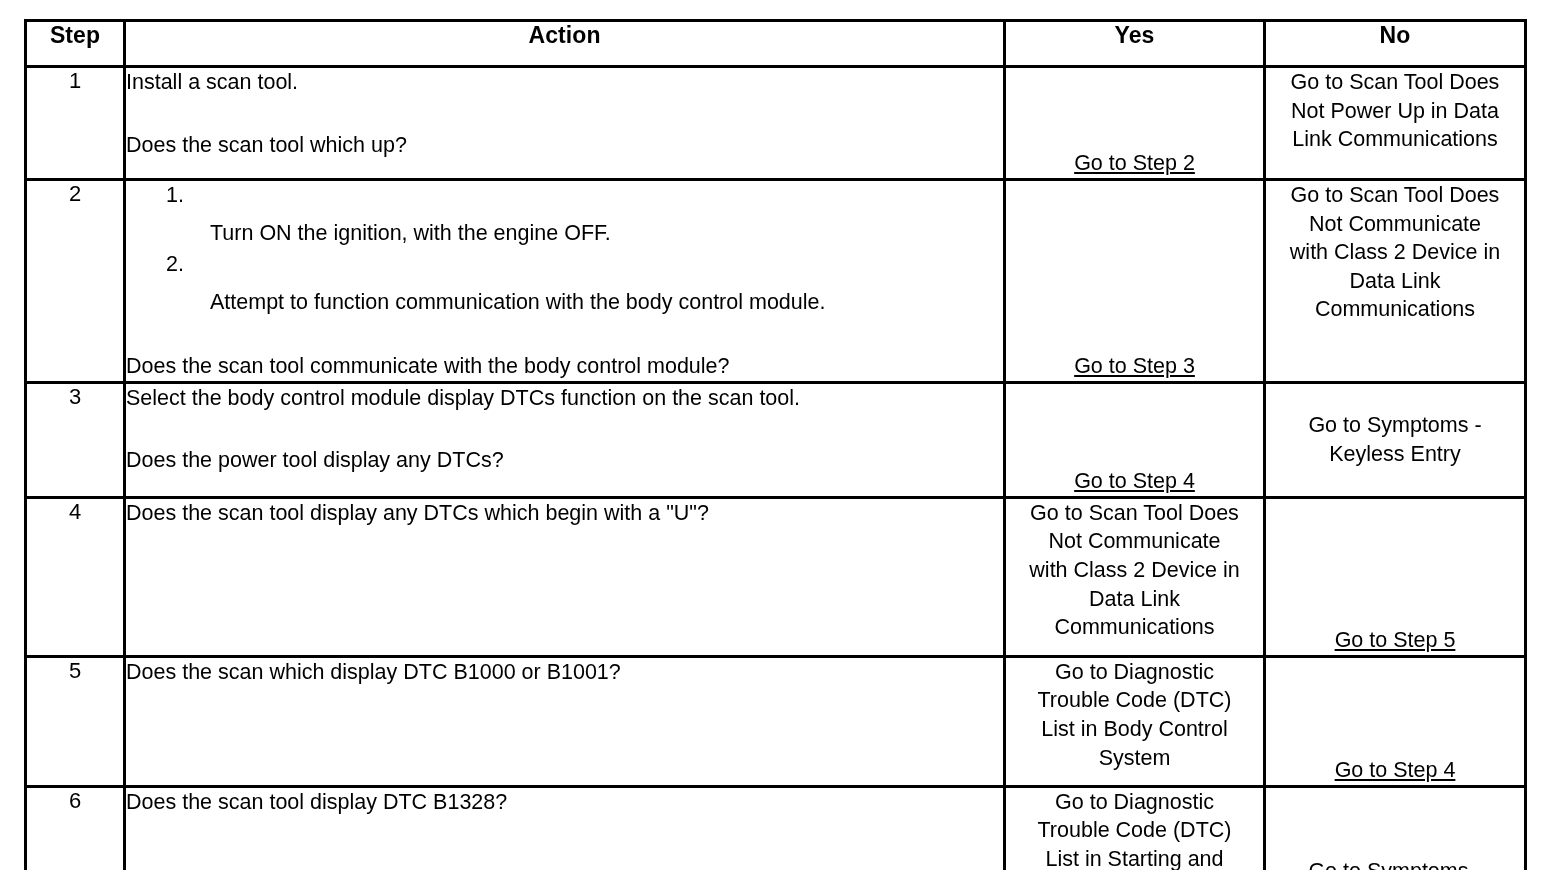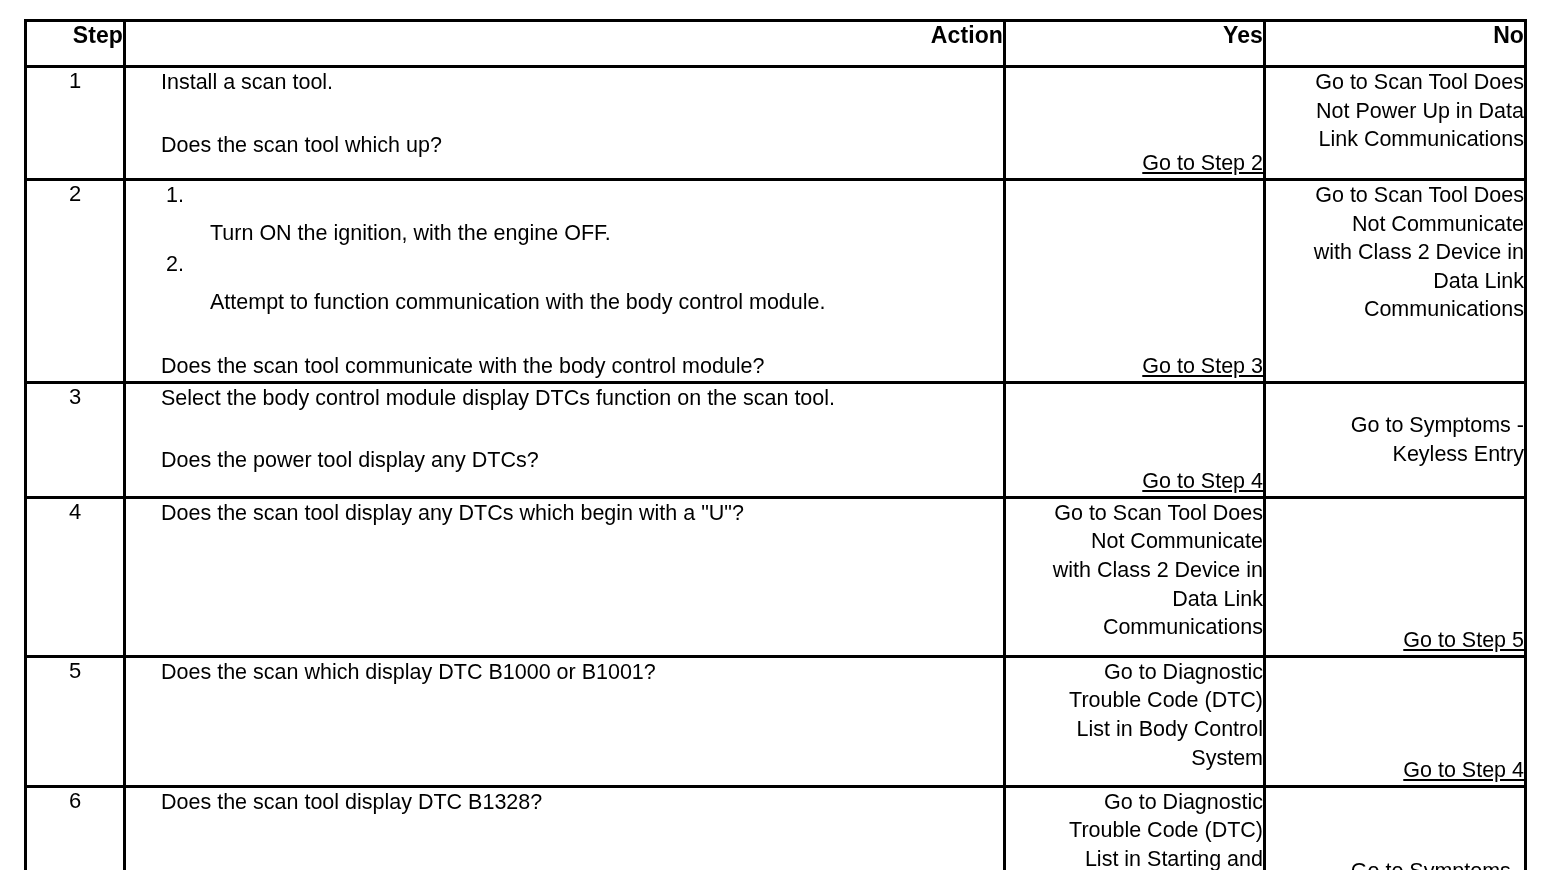--- a/index.html
+++ b/index.html
@@ -45,42 +45,41 @@
   col.c-step   { width: 99px; }
   col.c-action { width: 880px; }
   col.c-yes    { width: 260px; }
   col.c-no     { width: 261px; }
 
   
   thead th {
     height: 43px;
     font-size: 23px;
     font-weight: bold;
-    text-align: right;
+    text-align: center;
     vertical-align: middle;
     letter-spacing: 0.1px;
   }
 
   
   td.step {
     text-align: center;
     vertical-align: middle;
     font-size: 22px;
   }
 
   
   td.action {
     vertical-align: top;
     padding: 7px 6px 8px 8px;
     font-size: 21.5px;
     line-height: 1.33;
   }
   td.action .line {
     white-space: pre-wrap;
-    margin-left: 35px;
   }
   td.action .gap {
     height: 34px;
   }
   td.action ol.numbered {
     margin: 0 0 0 0;
     padding: 0;
     list-style: none;
   }
   td.action ol.numbered li {
@@ -95,21 +94,21 @@
     text-align: right;
     padding-right: 0;
   }
   td.action ol.numbered li .txt {
     padding-left: 26px;
     margin-top: 38px;
   }
 
   
   td.answer {
-    text-align: right;
+    text-align: center;
     font-size: 21.5px;
     line-height: 1.33;
     padding: 4px 4px 5px 4px;
   }
   td.answer.va-top    { vertical-align: top; }
   td.answer.va-middle { vertical-align: middle; }
   td.answer.va-bottom { vertical-align: bottom; text-decoration: underline; }
   td.answer .atext {
     display: block;
     white-space: pre-line;

